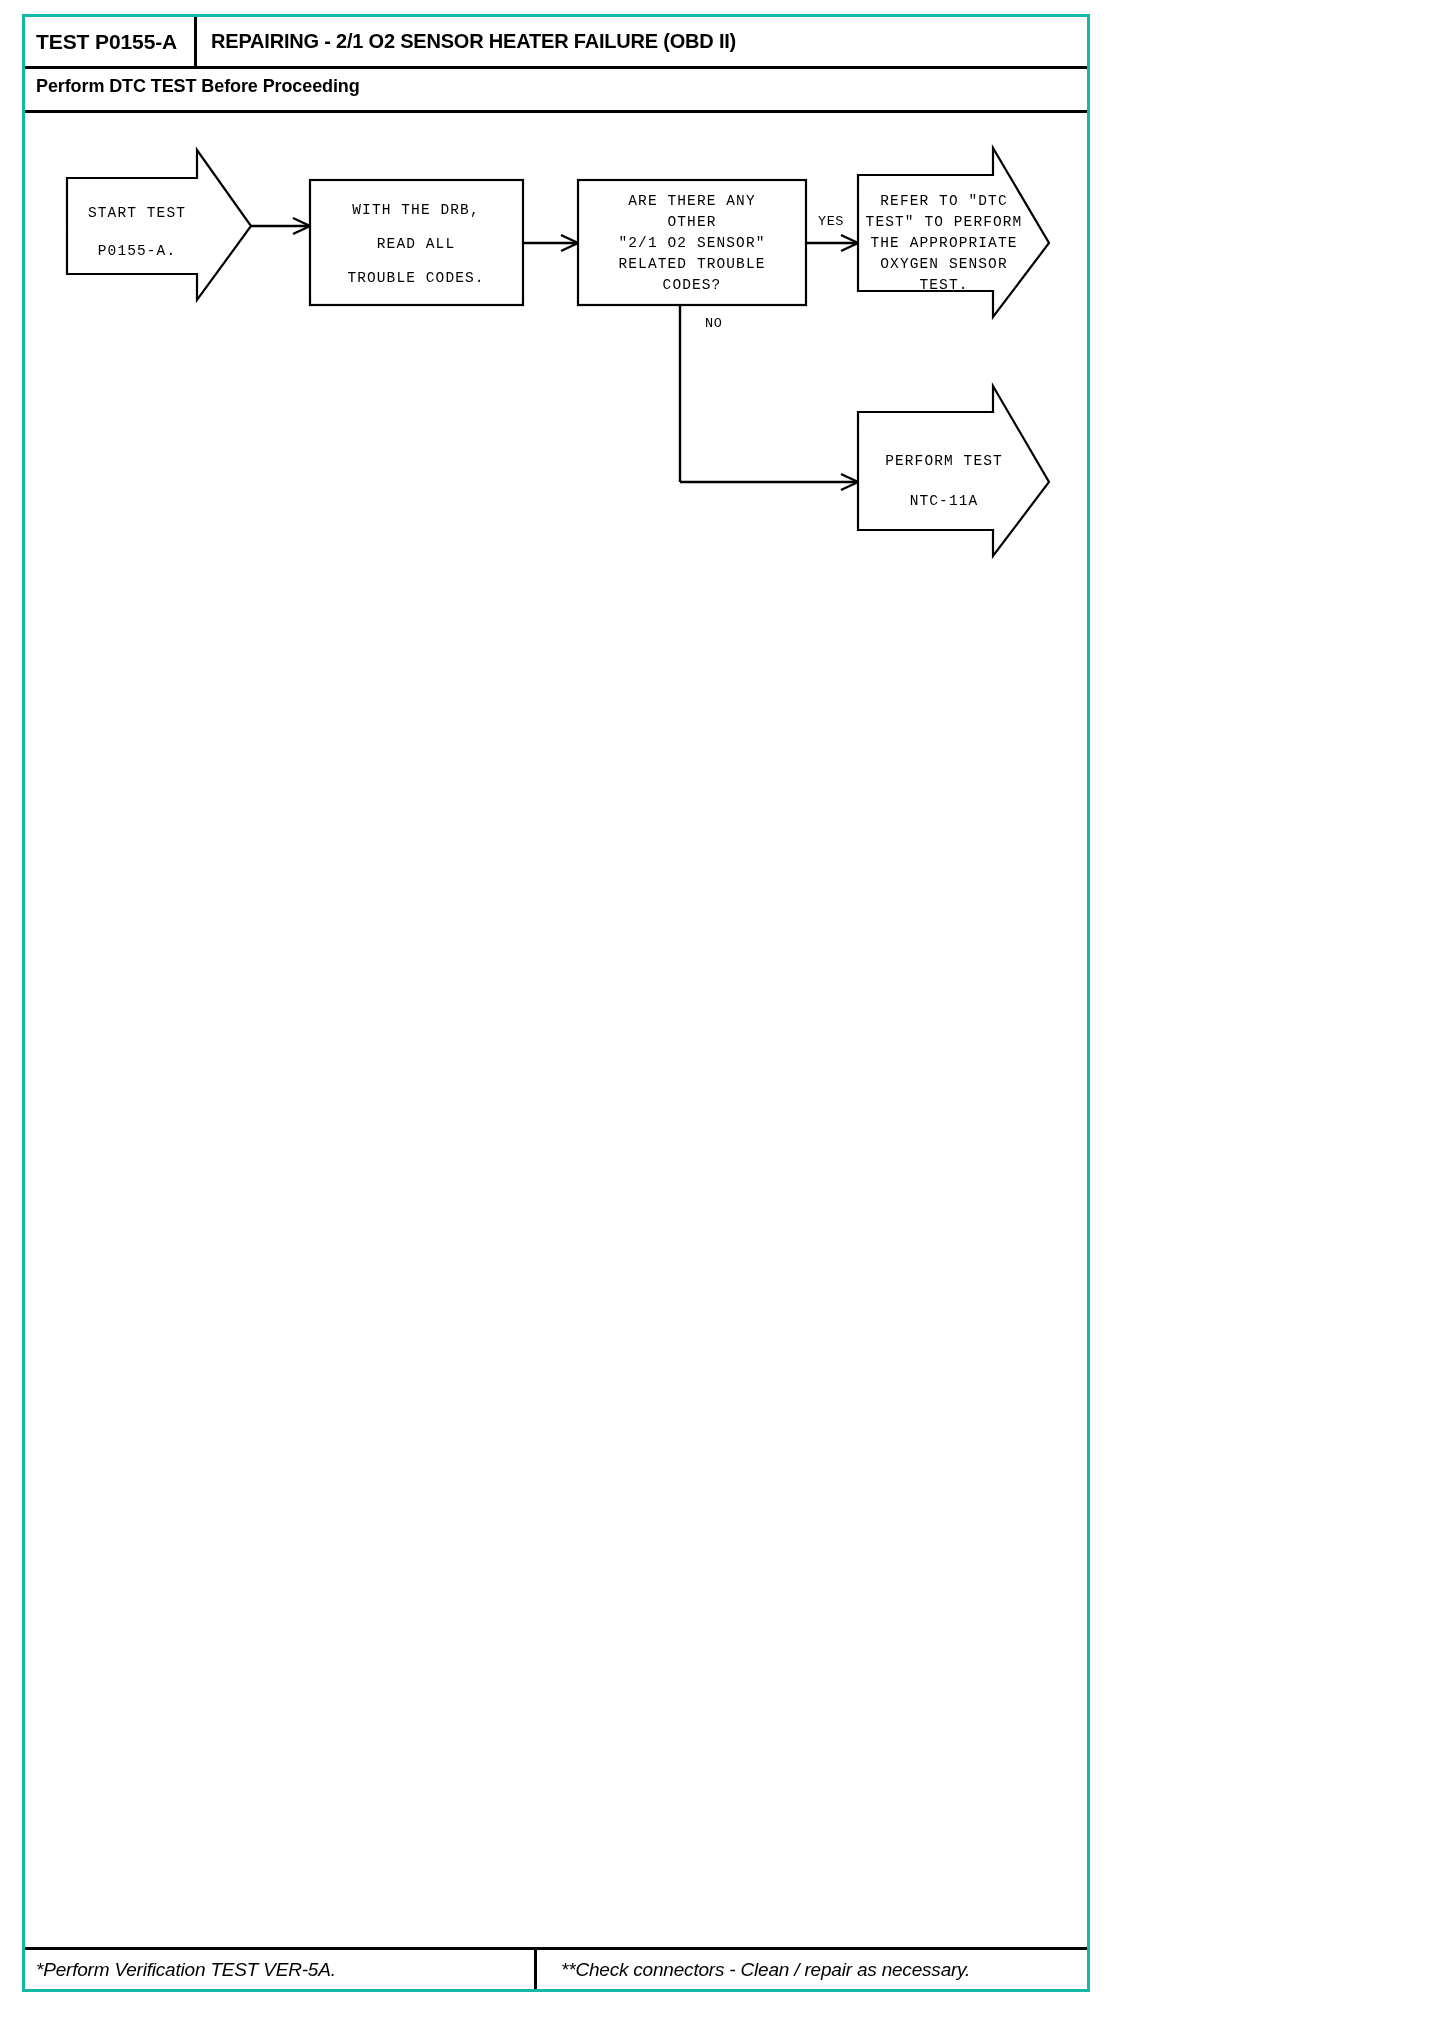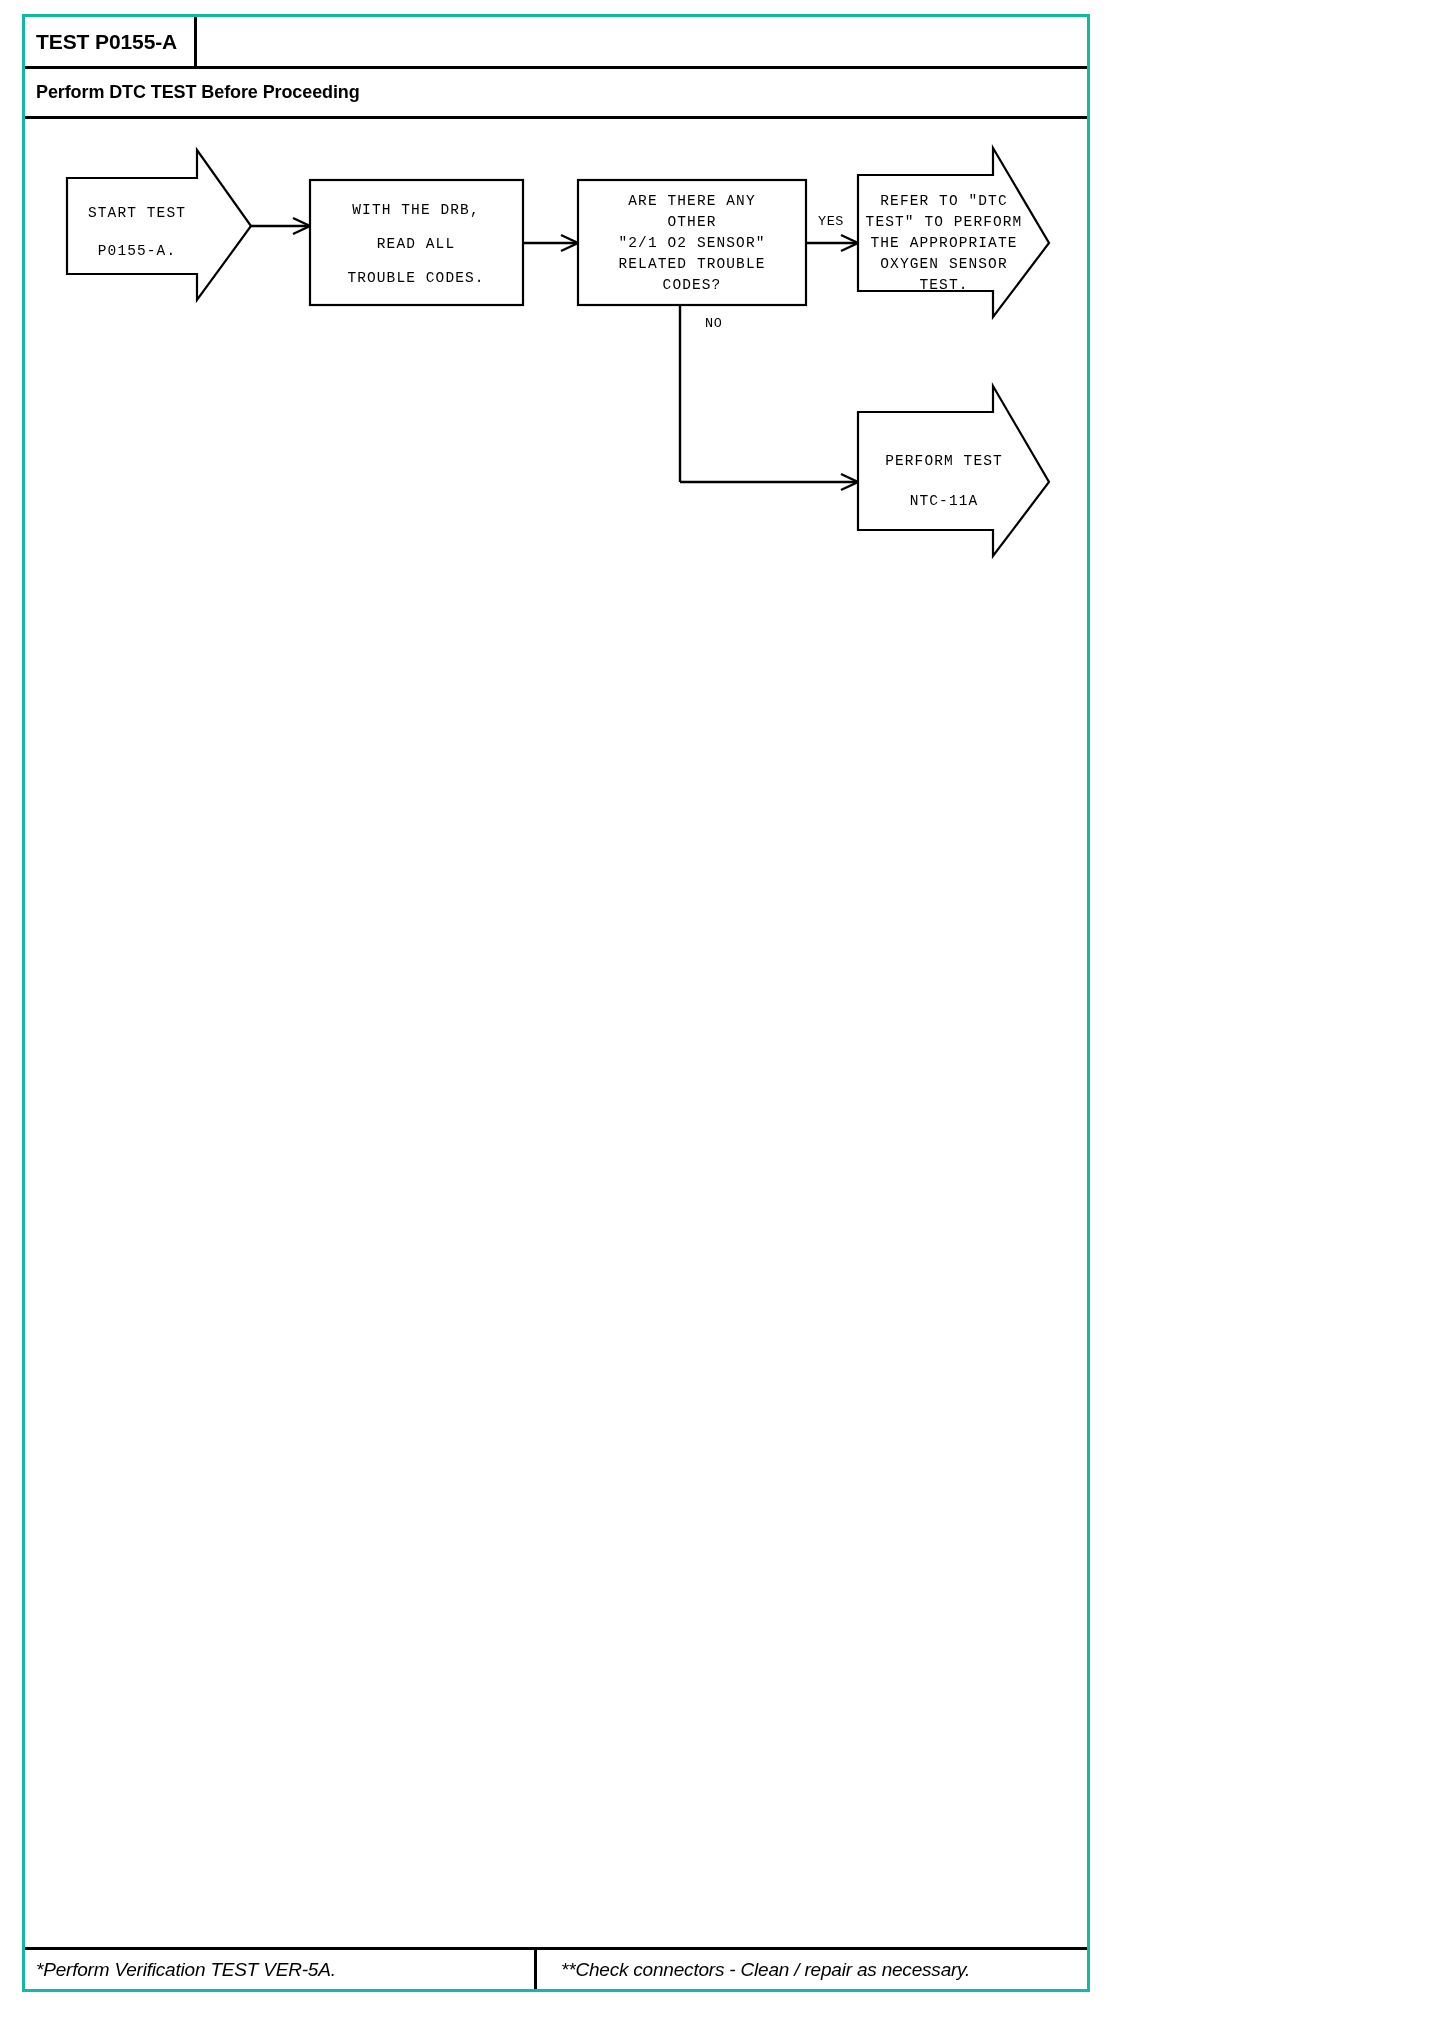--- a/index.html
+++ b/index.html
@@ -64,21 +64,21 @@
     font-size: 20px;
     font-weight: bold;
     letter-spacing: -0.2px;
     white-space: nowrap;
   }
 
   
   .subheader-row {
     position: absolute;
     left: 0;
-    top: 52px;
+    top: 46px;
     width: 100%;
     height: 50px;
     box-sizing: border-box;
     border-bottom: 3px solid #000;
     display: flex;
     align-items: center;
     padding-left: 11px;
   }
   .subheader-text {
     font-size: 18px;
@@ -167,20 +167,23 @@
   }
 </style>
 </head>
 <body>
 
 <div class="page">
 
   <div class="header-row">
     <div class="test-id-cell">
       <span class="test-id-label">TEST P0155-A</span>
+    </div>
+    <div class="header-title-cell">
+      <span class="header-title">REPAIRING - 2/1 O2 SENSOR HEATER FAILURE (OBD II)</span>
     </div>
   </div>
 
   <div class="subheader-row">
     <span class="subheader-text">Perform DTC TEST Before Proceeding</span>
   </div>
 
   <div class="canvas">
     <svg width="1062" height="1812" viewBox="0 0 1062 1812" xmlns="http://www.w3.org/2000/svg">
 

